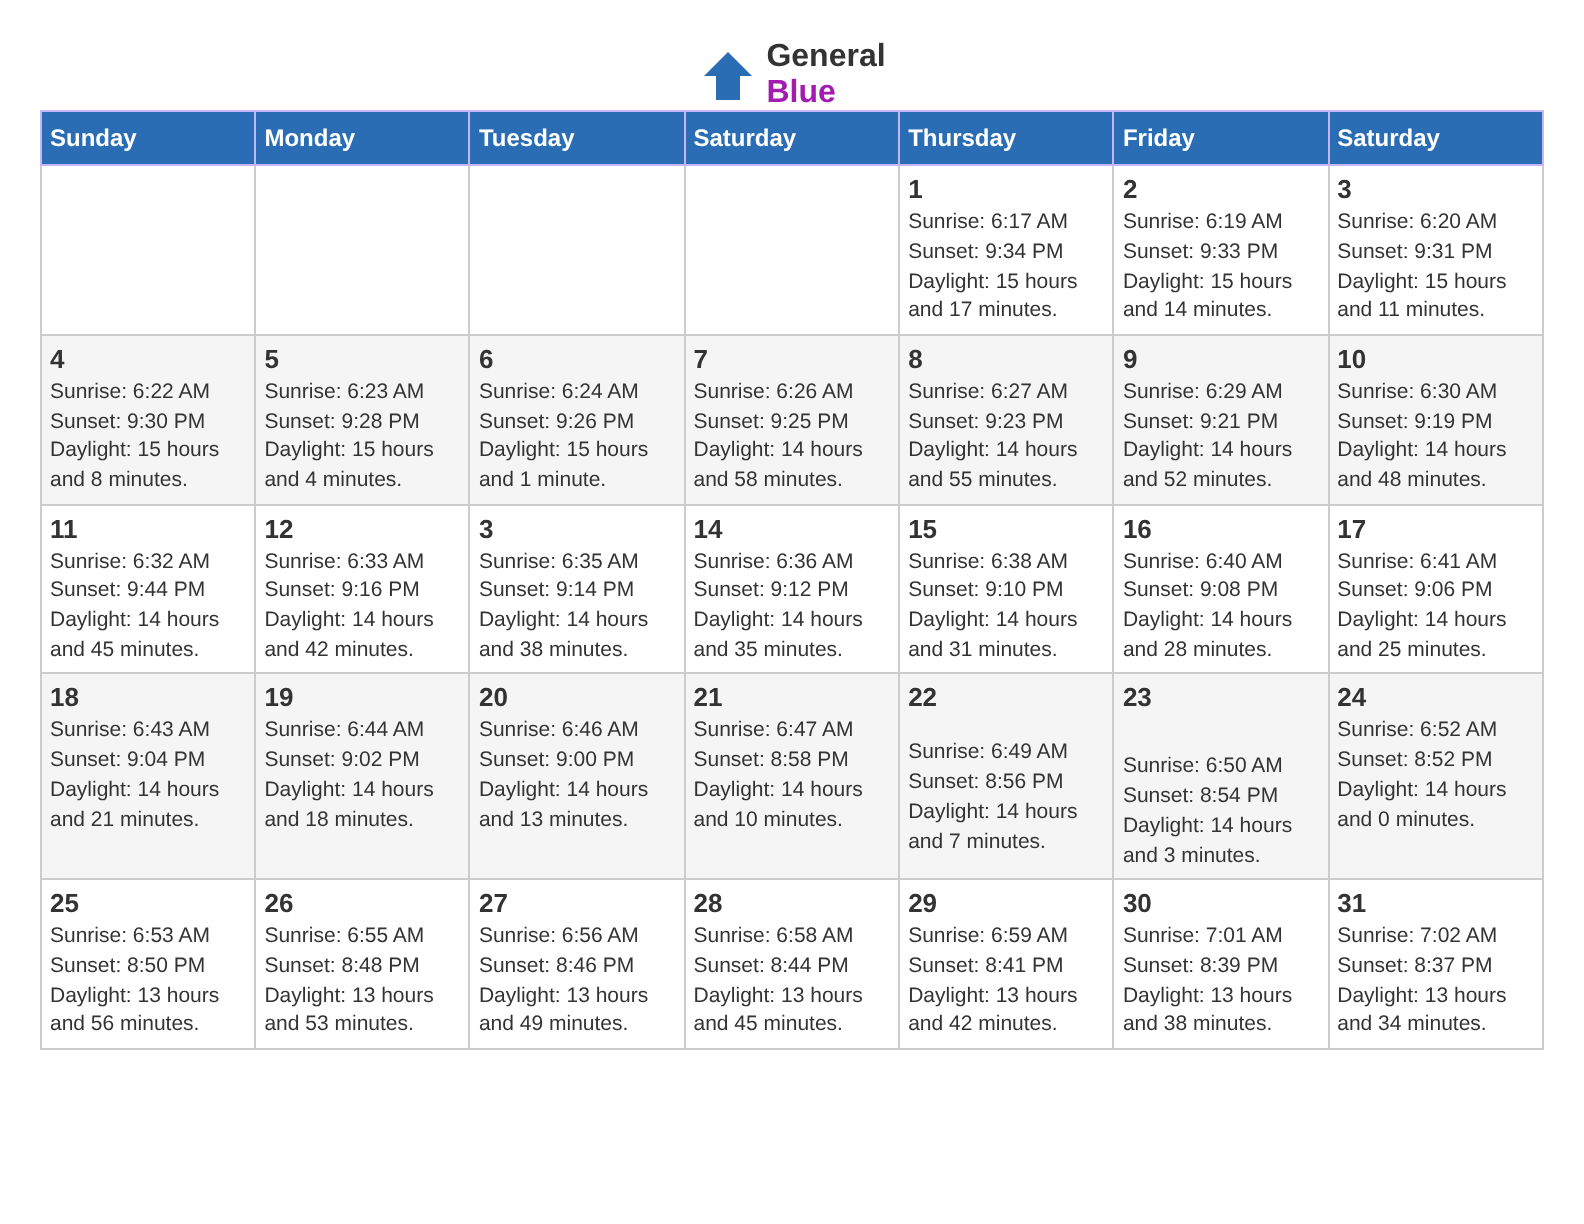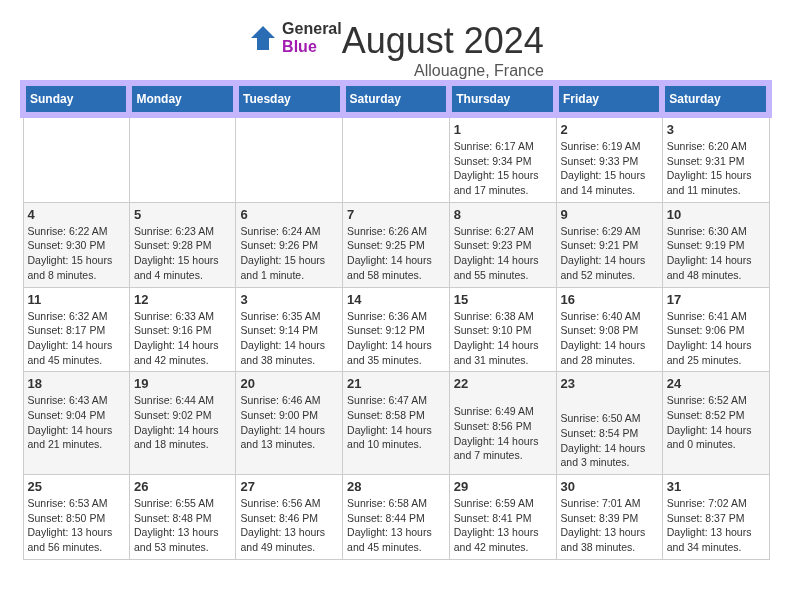--- a/index.html
+++ b/index.html
@@ -45,21 +45,21 @@
       width: 100%;
       border-collapse: collapse;
       font-size: 11px;
     }
     .calendar thead tr th {
       background-color: #2a6db5;
       color: #fff;
       padding: 6px 4px;
       text-align: left;
       font-size: 12px;
-      border: 6px solid #c4b5fd;
+      border: 1px solid #c4b5fd;
     }
     .calendar tbody tr td {
       border: 1px solid #ccc;
       vertical-align: top;
       padding: 4px;
       width: 108px;
       min-height: 80px;
       background: #fff;
     }
     .calendar tbody tr:nth-child(even) td {
@@ -86,24 +86,20 @@
 <div class="header-area">
   <div class="logo">
     <svg class="logo-icon" viewBox="0 0 40 40">
       <polygon points="20,4 36,20 28,20 28,36 12,36 12,20 4,20" fill="#2a6db5"></polygon>
     </svg>
     <div class="logo-text">
       <span style="font-size:16px;font-weight:bold;color:#333;">General</span>
       <span style="font-size:16px;font-weight:bold;color:#a21caf;">Blue</span>
     </div>
   </div>
-  <div class="title-area">
-    <div class="month-year">August 2024</div>
-    <div class="location">Allouagne, France</div>
-  </div>
 </div>
 
 <table class="calendar">
   <thead>
     <tr>
     <th>Sunday</th>
         <th>Monday</th>
         <th>Tuesday</th>
         <th>Saturday</th>
         <th>Thursday</th>
@@ -177,21 +173,21 @@
           <div class="day-number">10</div>
           <div class="day-info" style="white-space: pre-line;">Sunrise: 6:30 AM
 Sunset: 9:19 PM
 Daylight: 14 hours and 48 minutes.</div>
         </td>
       </tr>
       <tr>
         <td>
           <div class="day-number">11</div>
           <div class="day-info" style="white-space: pre-line;">Sunrise: 6:32 AM
-Sunset: 8:17 PM
+Sunset: 9:44 PM
 Daylight: 14 hours and 45 minutes.</div>
         </td>
         <td>
           <div class="day-number">12</div>
           <div class="day-info" style="white-space: pre-line;">Sunrise: 6:33 AM
 Sunset: 9:16 PM
 Daylight: 14 hours and 42 minutes.</div>
         </td>
         <td>
           <div class="day-number">3</div>

